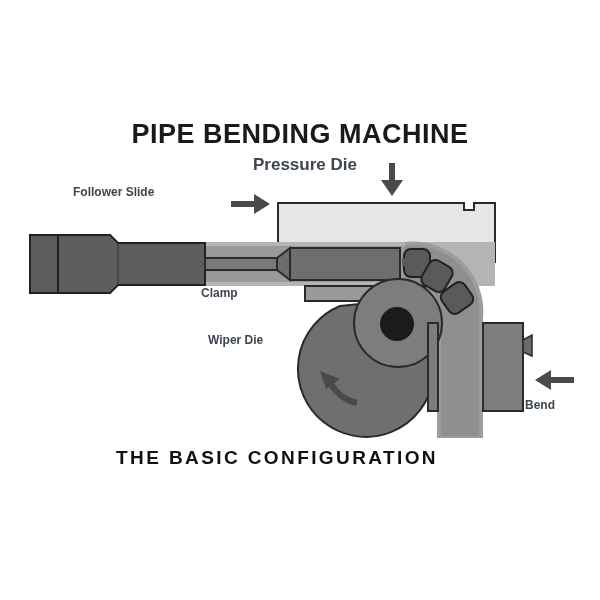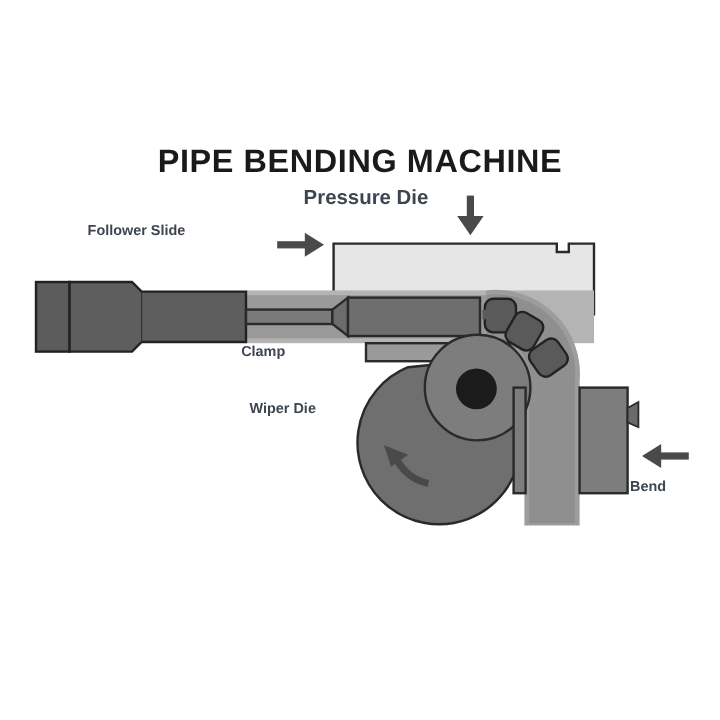--- a/index.html
+++ b/index.html
@@ -105,13 +105,14 @@
           <path d="M320 371 L340 379 L326 389 Z" fill="#4a4a4a"></path>
     </g>
   </svg>
 
   <div class="label lbl-pressure">Pressure Die</div>
   <div class="label lbl-follower">Follower Slide</div>
   <div class="label lbl-wiper">Clamp</div>
   <div class="label lbl-bend">Wiper Die</div>
   <div class="label lbl-clamp">Bend</div>
 
+  <h2 class="subtitle">THE BASIC CONFIGURATION</h2>
 </div>
 
 </body></html>

